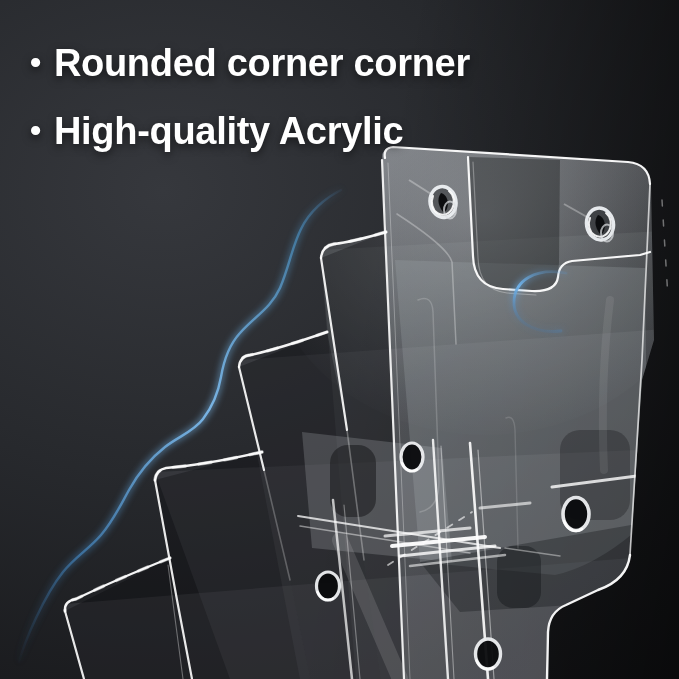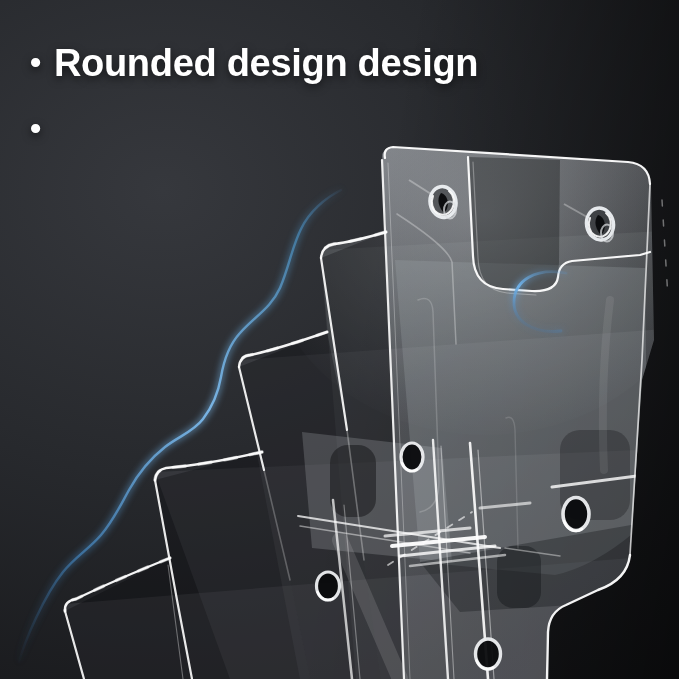--- a/index.html
+++ b/index.html
@@ -22,24 +22,25 @@
   .edge{fill:none;stroke:#ffffff;stroke-linecap:round;stroke-linejoin:round;}
 </style>
 </head>
 <body>
 
 <div class="stage">
 
   <div class="features">
     <div class="feature-line">
       <span class="bullet">•</span>
-      <span>Rounded design design</span>
+      <span>Rounded corner corner</span>
     </div>
     <div class="feature-line">
       <span class="bullet">•</span>
+      <span>High-quality Acrylic</span>
     </div>
   </div>
 
   <svg class="illus" viewBox="0 0 679 679" width="679" height="679" xmlns="http://www.w3.org/2000/svg">
     <defs>
       <clipPath id="productClip">
         <path d="M392,147 L628,162 Q650,164 651,186 L654,340 L642,380 L630,560 Q627,580 598,590
                  L566,605 Q548,612 547,632 L546,679 L84,679 L65,611 Q63,601 76,599
                  Q115,580 170,558 L155,480 Q156,470 166,468 Q205,465 262,452
                  L239,367 Q240,356 250,355 Q275,350 327,332

